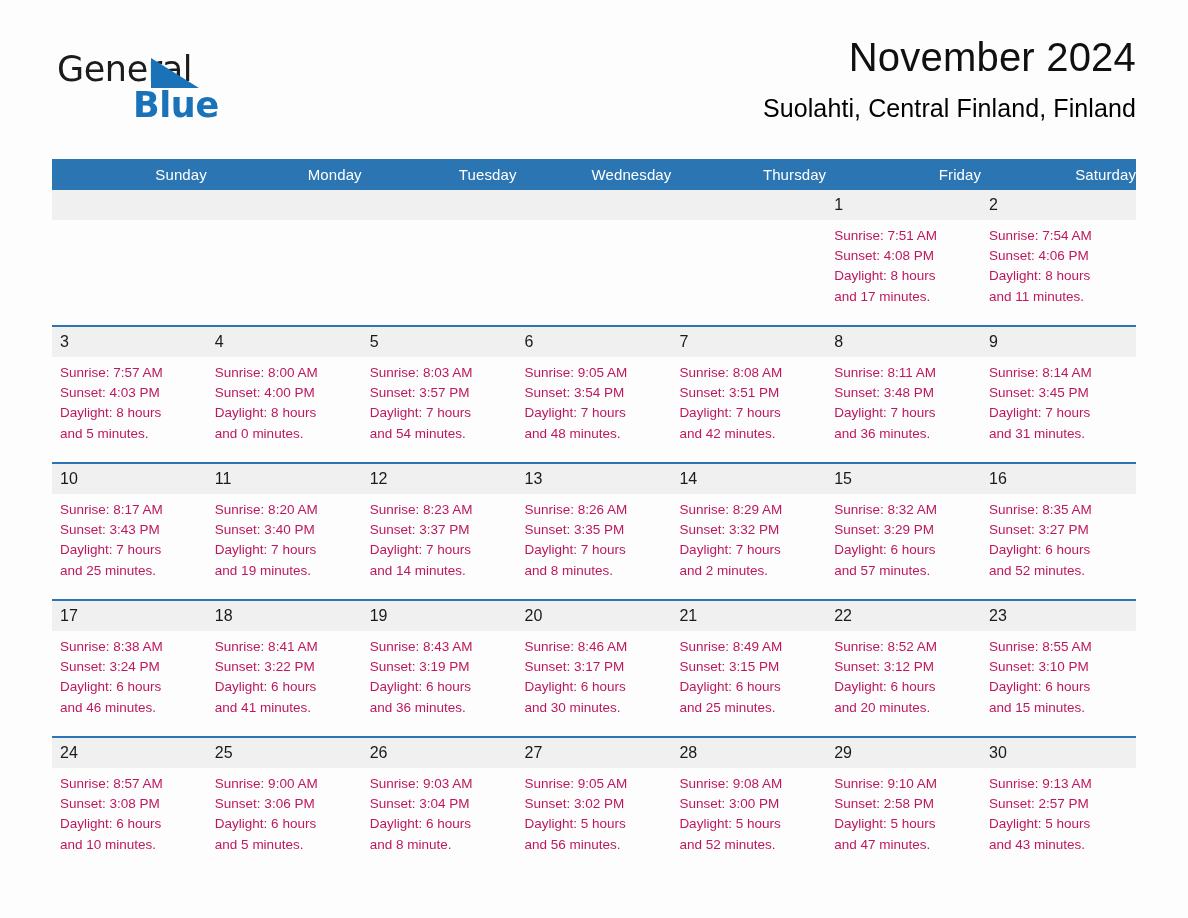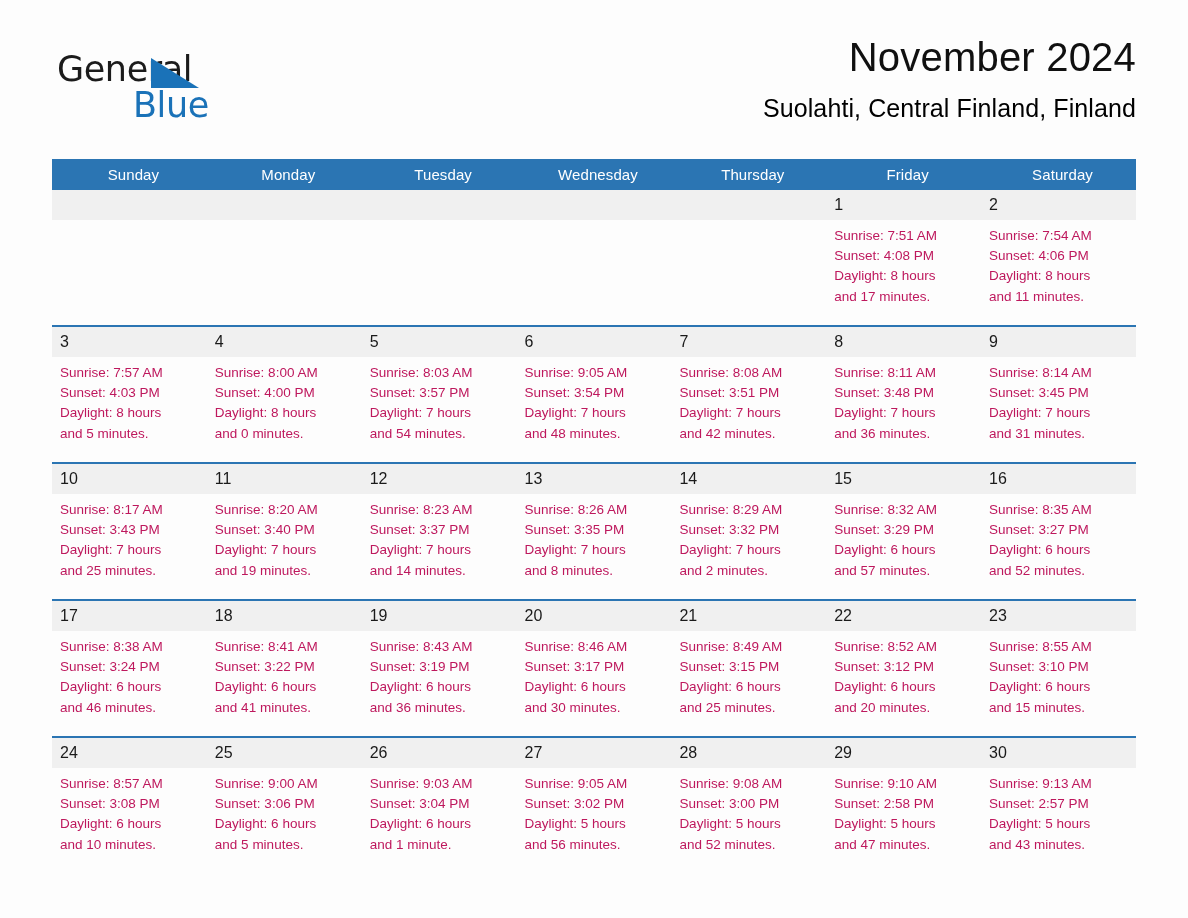--- a/index.html
+++ b/index.html
@@ -57,21 +57,21 @@
     border-top: 30px solid transparent;
   }
   .brand-row2 {
     display: block;
     margin-top: 1px;
     margin-left: 76px;
     font-size: 35px;
     letter-spacing: -0.4px;
     color: #1a72b8;
     font-family: "DejaVu Sans", sans-serif;
-    font-weight: 400;
+    font-weight: 700;
   }
 
   .title-block {
     position: absolute;
     right: 52px;
     top: 36px;
     text-align: right;
   }
   .month-title {
     font-size: 40px;
@@ -102,21 +102,21 @@
     width: 100%;
     border-collapse: collapse;
     table-layout: fixed;
   }
 
   thead th {
     background: #2b75b3;
     color: #ffffff;
     font-size: 15px;
     font-weight: 400;
-    text-align: center;
+    text-align: right;
     padding: 6px 0 7px 8px;
     height: 18px;
     letter-spacing: 0.1px;
   }
 
   tbody tr {
     border-top: 2px solid #2b75b3;
   }
   tbody tr:first-child {
     border-top: none;
@@ -434,21 +434,21 @@
                 <div>Daylight: 6 hours</div>
                 <div>and 5 minutes.</div>
               </div>
             </td>
             <td>
               <div class="daynum">26</div>
               <div class="daybody">
                 <div>Sunrise: 9:03 AM</div>
                 <div>Sunset: 3:04 PM</div>
                 <div>Daylight: 6 hours</div>
-                <div>and 1 minute.</div>
+                <div>and 8 minute.</div>
               </div>
             </td>
             <td>
               <div class="daynum">27</div>
               <div class="daybody">
                 <div>Sunrise: 9:05 AM</div>
                 <div>Sunset: 3:02 PM</div>
                 <div>Daylight: 5 hours</div>
                 <div>and 56 minutes.</div>
               </div>

